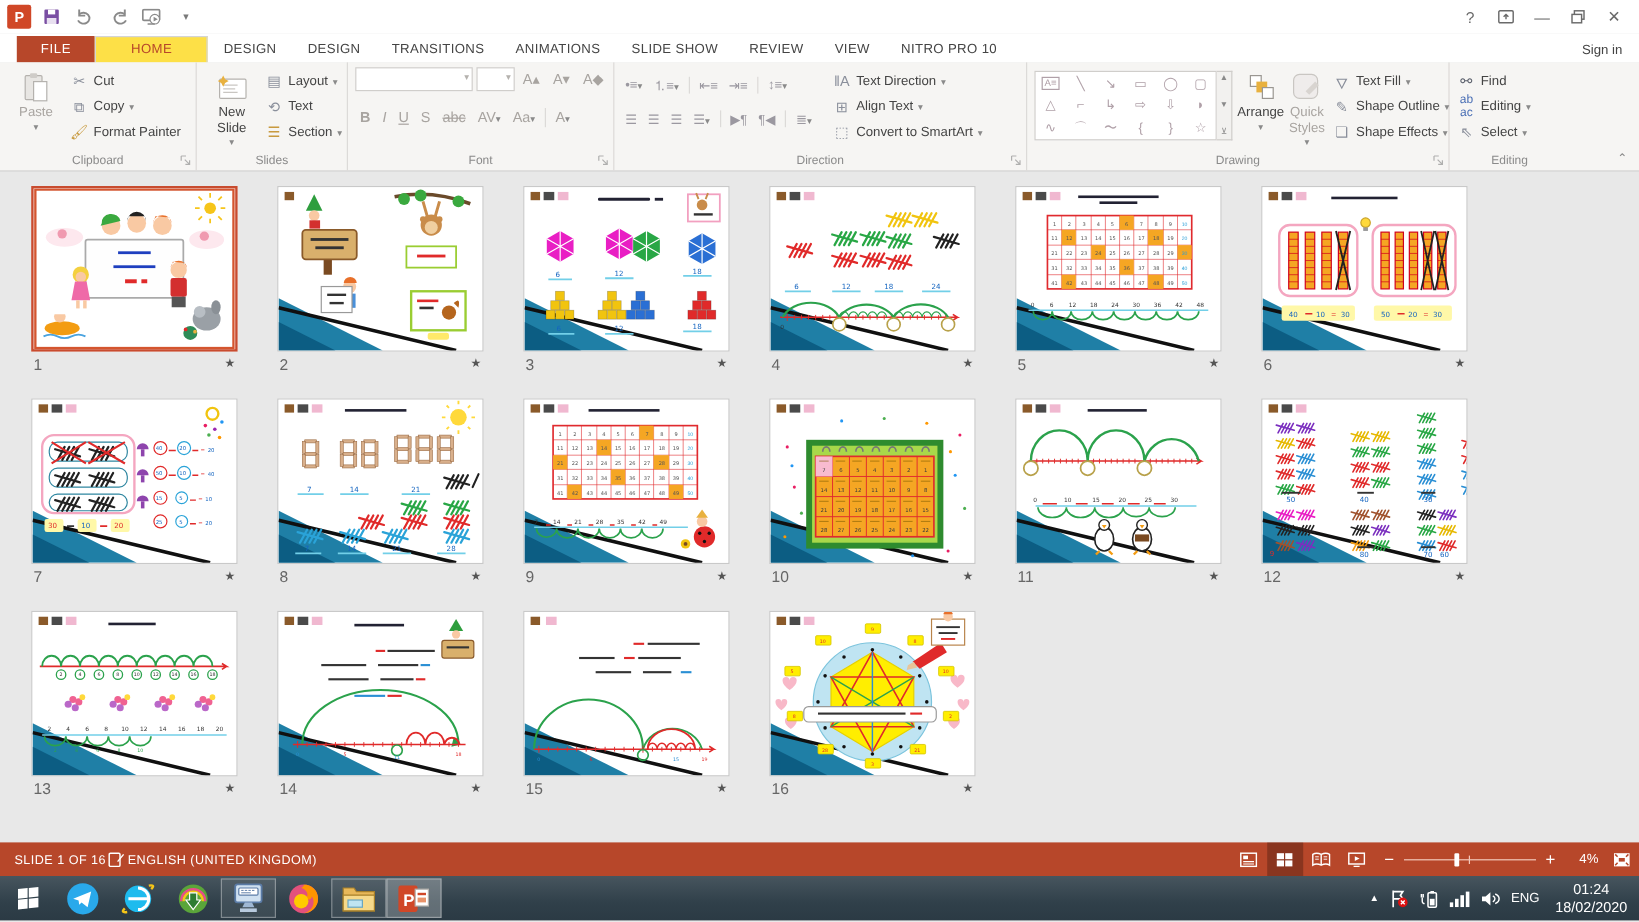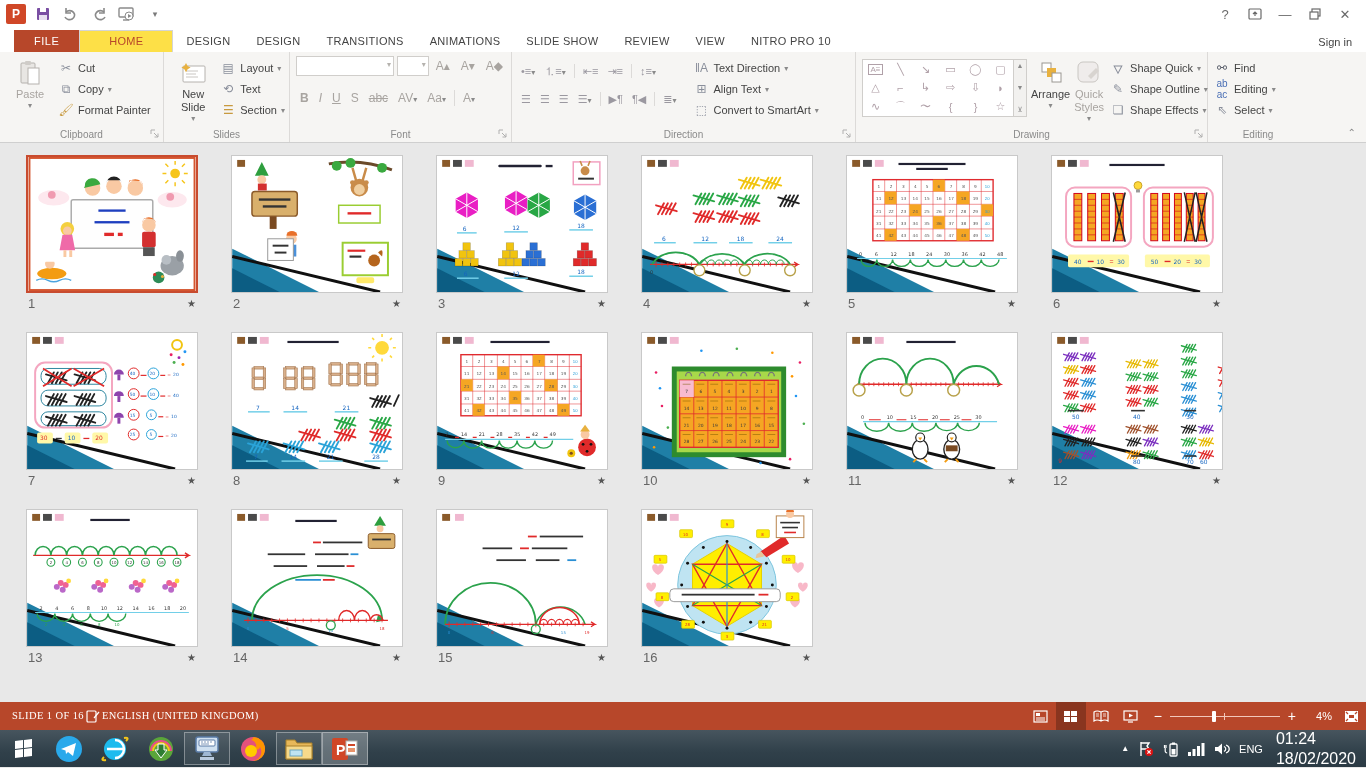--- a/index.html
+++ b/index.html
@@ -54,39 +54,39 @@
   .cstar { font-size:10px; color:#555; }
   svg { display:block; }
   .tly path { stroke:currentColor; stroke-width:1.9; fill:none; stroke-linecap:round; }
   .bn { font-size:6px; fill:#1565c0; font-family:"DejaVu Sans",sans-serif; }
   .sn { font-size:5px; fill:#333; font-family:"DejaVu Sans",sans-serif; }
   .cells { font-size:4.3px; fill:#555; font-family:"DejaVu Sans",sans-serif; text-anchor:middle; }
   .bluecol { font-size:4.3px; fill:#2a9fd8; text-anchor:middle; }
 
   
   .statusbar { height:28px; background:#b7472a; color:#fff; display:flex; align-items:center; font-size:10.5px; }
-  .sb-left { display:flex; align-items:flex-start; gap:2px; padding-left:12px; letter-spacing:.4px;font-family:Liberation Serif, serif; }
+  .sb-left { display:flex; align-items:flex-end; gap:2px; padding-left:12px; letter-spacing:.4px; }
   .sb-right { margin-left:auto; display:flex; align-items:center; }
   .vbtn { width:30px; height:28px; display:flex; align-items:center; justify-content:center; }
   .vbtn.active { background:rgba(0,0,0,.25); }
   .zoomwrap { display:flex; align-items:center; gap:8px; padding:0 8px; }
   .ztrack { width:110px; height:12px; position:relative; }
   .ztrack .line { position:absolute; top:6px; left:0; right:0; height:1px; background:#f2c7ba; }
   .ztrack .mid { position:absolute; top:3px; left:54px; width:1px; height:7px; background:#f2c7ba; }
   .ztrack .thumbz { position:absolute; top:1px; left:42px; width:4px; height:11px; background:#fff; border-radius:1px; }
   .zpct { font-size:11px; width:32px; text-align:right; padding-right:4px; }
 
   
   .taskbar { height:37px; background:linear-gradient(180deg,#47555e,#30404a 60%,#2b3a44); display:flex; align-items:stretch; }
   .tbtn { width:46px; display:flex; align-items:center; justify-content:center; }
   .tbtn.open { border:1px solid rgba(255,255,255,.35); background:rgba(255,255,255,.08); margin:2px 0; }
   .tbtn.activeapp { background:rgba(255,255,255,.25); }
   .tray { margin-left:auto; display:flex; align-items:center; gap:9px; padding-right:10px; color:#fff; }
   .tray .ticon { display:flex; align-items:center; justify-content:center; }
-  .clock { text-align:left; font-size:16px; line-height:1.25; padding-left:4px; }
+  .clock { text-align:center; font-size:12px; line-height:1.25; padding-left:4px; }
   .eng { font-size:11px; }
   .startlogo { display:grid; grid-template-columns:8px 8px; grid-template-rows:8px 8px; gap:1px; transform:skewY(-6deg); }
   .startlogo div { background:#fff; }
 </style>
 </head>
 <body>
 
 <svg width="0" height="0" style="position:absolute">
   <defs>
     <g id="wave">
@@ -377,21 +377,21 @@
             <rect x="2" y="2" width="20" height="20" rx="5" fill="#efeceb" stroke="#c9c6c2"></rect>
             <path d="M12,16 l8,-8 3,3 -8,8 z" fill="#d8d4d0"></path>
           </svg>
       </div>
       <span>Quick Styles</span>
         <span class="drop">▾</span>
     </div>
     <div class="smallcol" style="margin-left:2px">
       <div class="smallbtn dis">
           <span class="sicon">🜄</span>
-          <span>Shape Quick</span>
+          <span>Text Fill</span>
           <span class="drop">▾</span>
         </div>
       <div class="smallbtn dis">
           <span class="sicon">✎</span>
           <span>Shape Outline</span>
           <span class="drop">▾</span>
         </div>
       <div class="smallbtn dis">
           <span class="sicon">❏</span>
           <span>Shape Effects</span>

